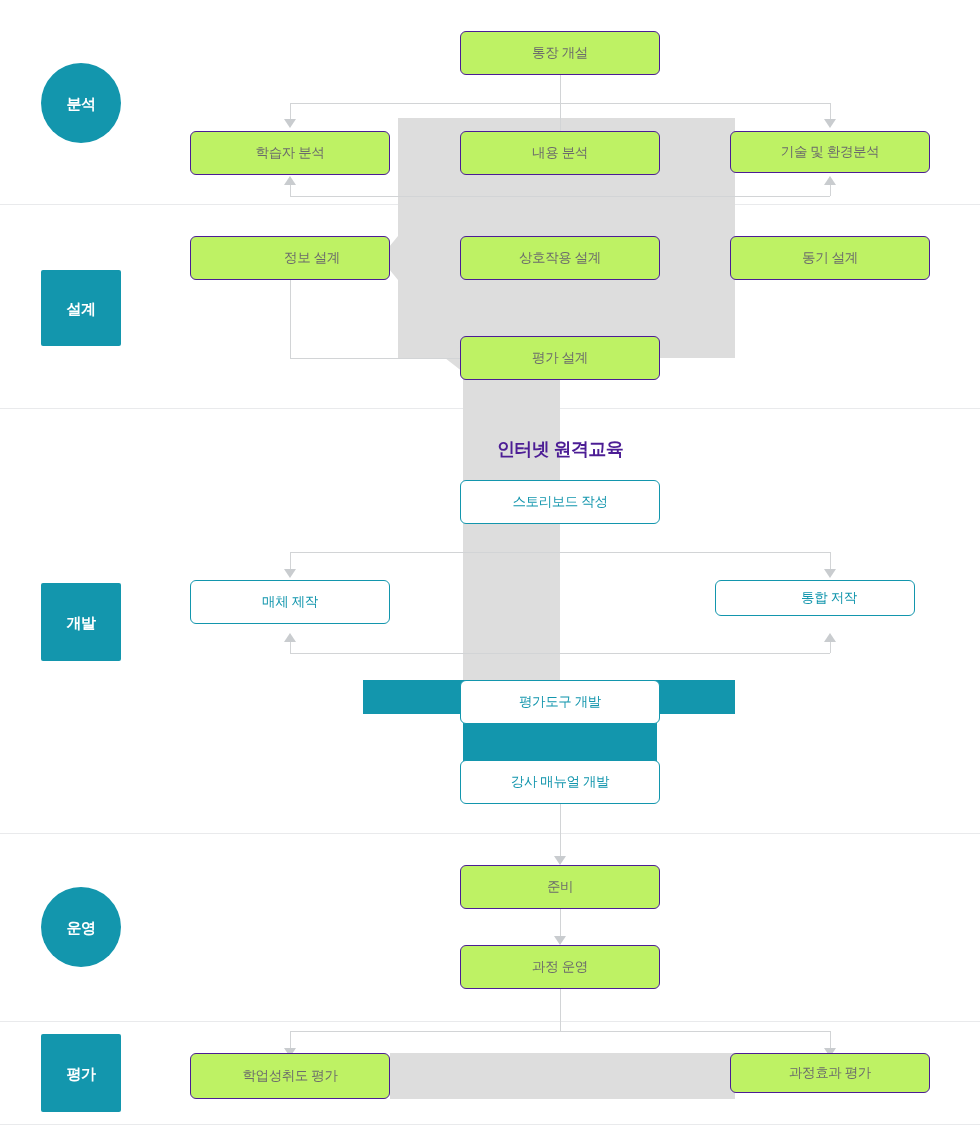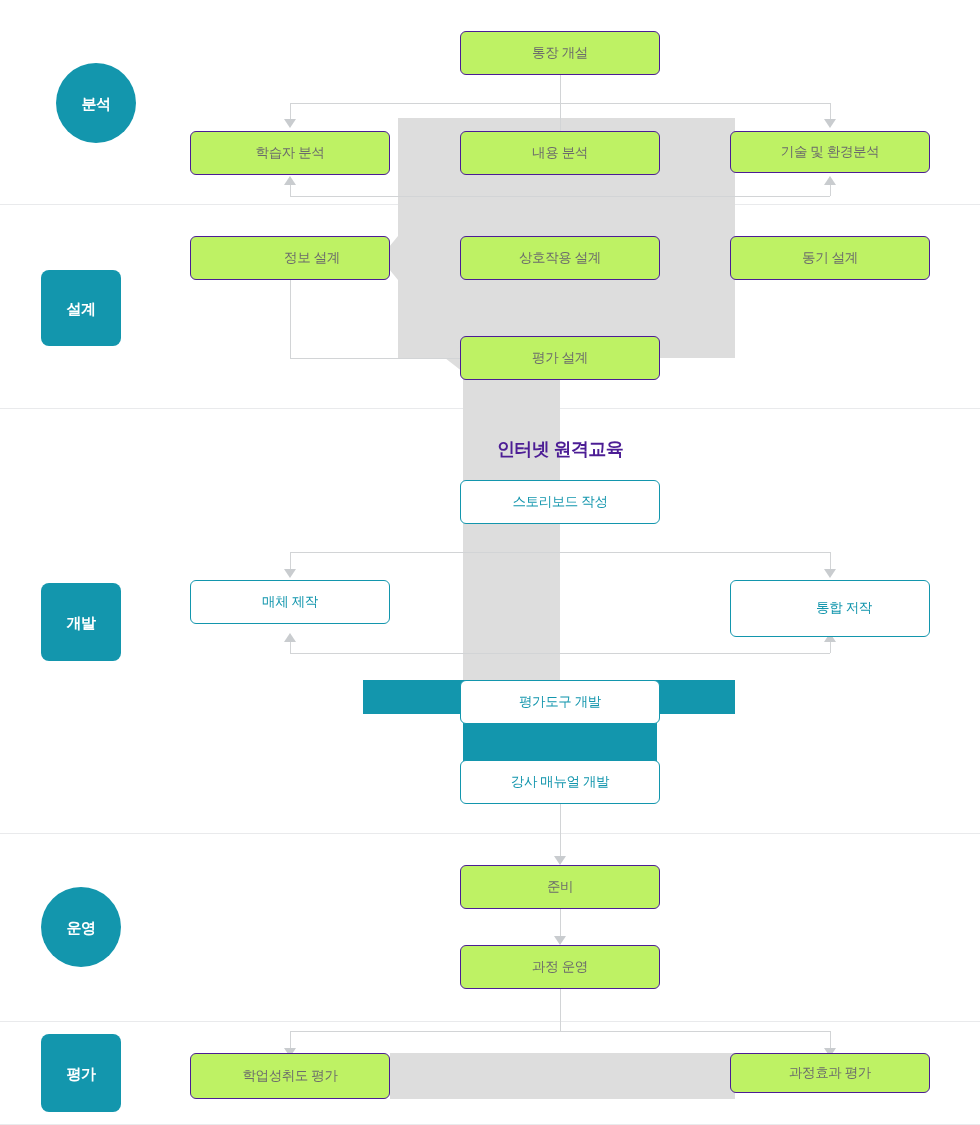--- a/index.html
+++ b/index.html
@@ -33,21 +33,21 @@
     font-size: 15px;
     font-weight: bold;
     letter-spacing: -0.5px;
     display: flex;
     align-items: center;
     justify-content: center;
     text-align: center;
     line-height: 1;
   }
   .stage-badge.circle { border-radius: 50%; }
-  .stage-badge.square { border-radius: 8px; }
+  .stage-badge.square { border-radius: 2px; }
 
   
   .pipe {
     position: absolute;
     background: #dddddd;
     z-index: 1;
   }
   .pipe-wing-left {
     position: absolute;
     width: 0; height: 0;
@@ -167,21 +167,21 @@
   <div class="pipe-arrow-left" style="left:445px; top:344px;"></div>
 
   <div class="pipe" style="left:463px; top:358px; width:97px; height:322px;"></div>
   <div class="pipe-arrow-down" style="left:463px; top:680px;"></div>
 
   <div class="pipe" style="left:390px; top:1053px; width:345px; height:46px;"></div>
 
   <div class="hl-bar" style="left:363px; top:680px; width:372px; height:34px;"></div>
   <div class="hl-bar" style="left:463px; top:716px; width:194px; height:49px;"></div>
 
-  <div class="stage-badge circle" style="left:56px; top:63px;  width:80px; height:80px;align-items:center;">
+  <div class="stage-badge circle" style="left:41px; top:63px;  width:80px; height:80px;align-items:center;">
     <span>분석</span>
   </div>
   <div class="stage-badge square" style="left:41px; top:270px; width:80px; height:76px;">
     <span>설계</span>
   </div>
   <div class="stage-badge square" style="left:41px; top:583px; width:80px; height:78px;">
     <span>개발</span>
   </div>
   <div class="stage-badge circle" style="left:41px; top:887px; width:80px; height:80px;">
     <span>운영</span>
@@ -241,21 +241,21 @@
   <div class="node grey" style="left:460px; top:131px; width:200px; height:44px;">내용 분석</div>
   <div class="node grey" style="left:730px; top:131px; width:200px; height:42px;">기술 및 환경분석</div>
 
   <div class="node grey" style="left:190px; top:236px; width:200px; height:44px;padding-left:44px;">정보 설계</div>
   <div class="node grey" style="left:460px; top:236px; width:200px; height:44px;">상호작용 설계</div>
   <div class="node grey" style="left:730px; top:236px; width:200px; height:44px;">동기 설계</div>
   <div class="node grey" style="left:460px; top:336px; width:200px; height:44px;">평가 설계</div>
 
   <div class="node teal" style="left:460px; top:480px; width:200px; height:44px;">스토리보드 작성</div>
   <div class="node teal" style="left:190px; top:580px; width:200px; height:44px;">매체 제작</div>
-  <div class="node teal" style="left:730px; top:580px; width:200px; height:57px;padding-left:28px;">통합 저작</div>
+  <div class="node teal" style="left:715px; top:580px; width:200px; height:36px;padding-left:28px;">통합 저작</div>
   <div class="node teal" style="left:460px; top:680px; width:200px; height:44px;">평가도구 개발</div>
   <div class="node teal" style="left:460px; top:760px; width:200px; height:44px;">강사 매뉴얼 개발</div>
 
   <div class="node grey" style="left:460px; top:865px; width:200px; height:44px;">준비</div>
   <div class="node grey" style="left:460px; top:945px; width:200px; height:44px;">과정 운영</div>
 
   <div class="node grey" style="left:190px; top:1053px; width:200px; height:46px;">학업성취도 평가</div>
   <div class="node grey" style="left:730px; top:1053px; width:200px; height:40px;">과정효과 평가</div>
 
 </div>

